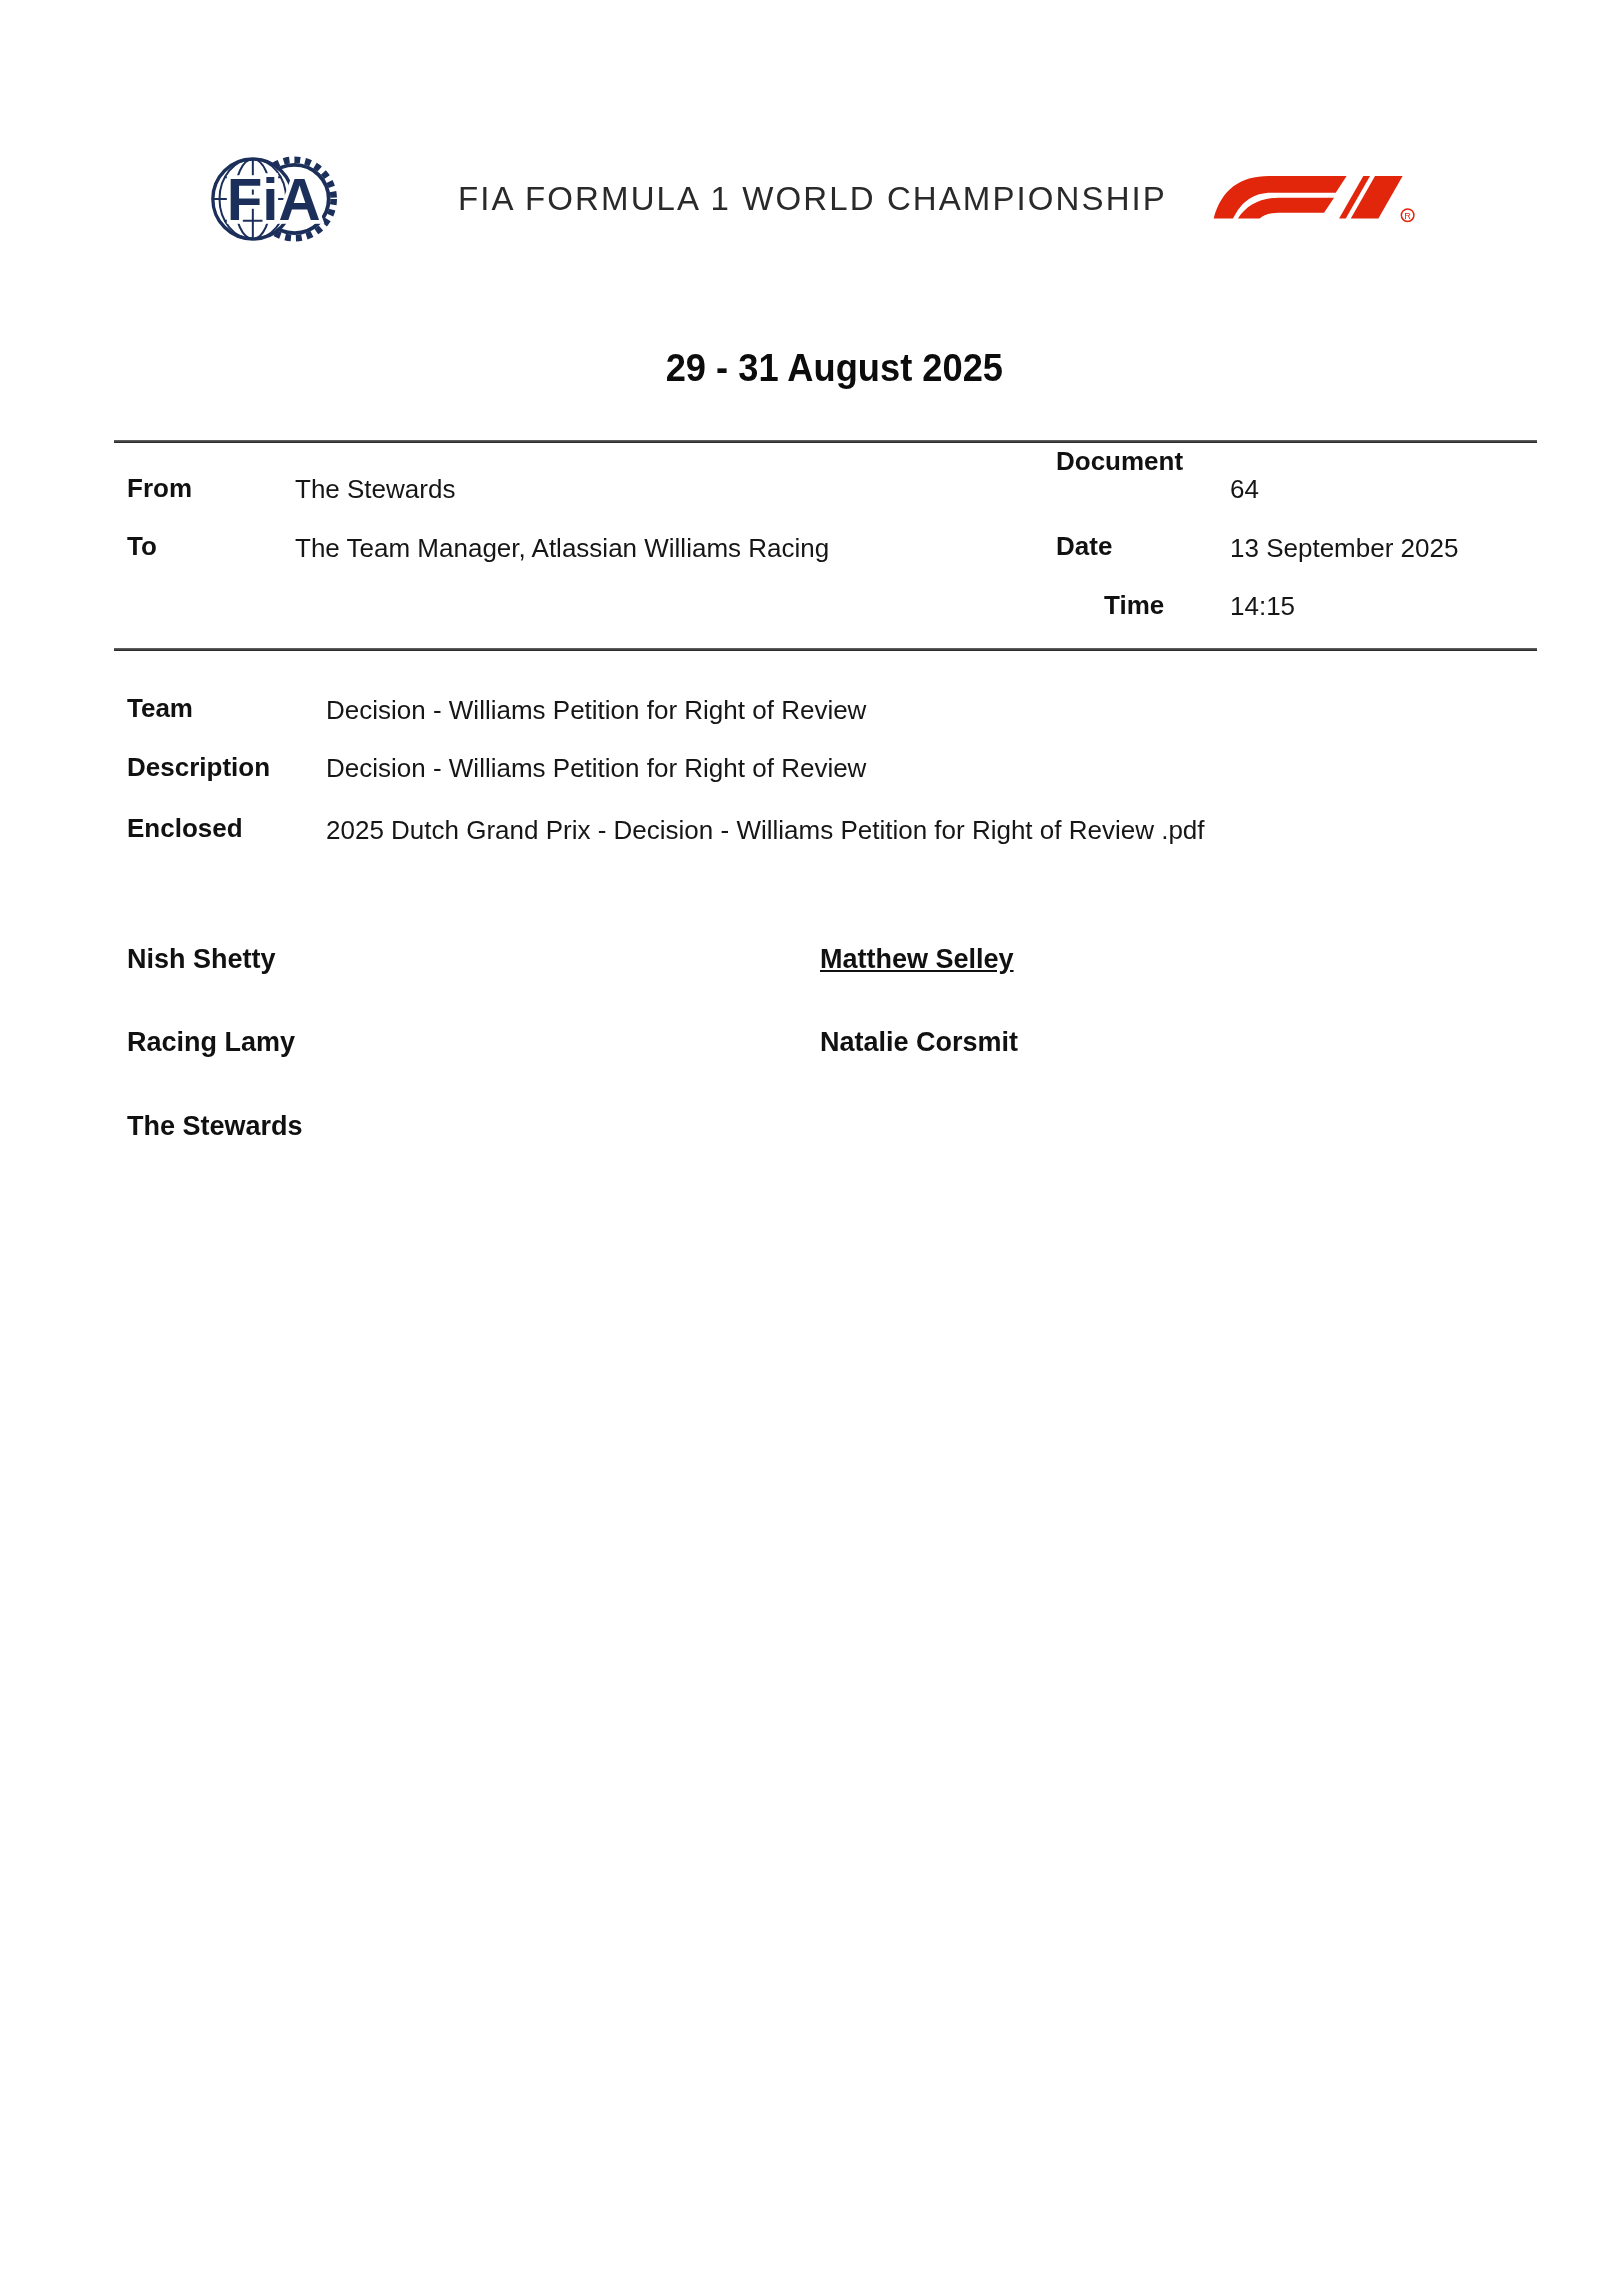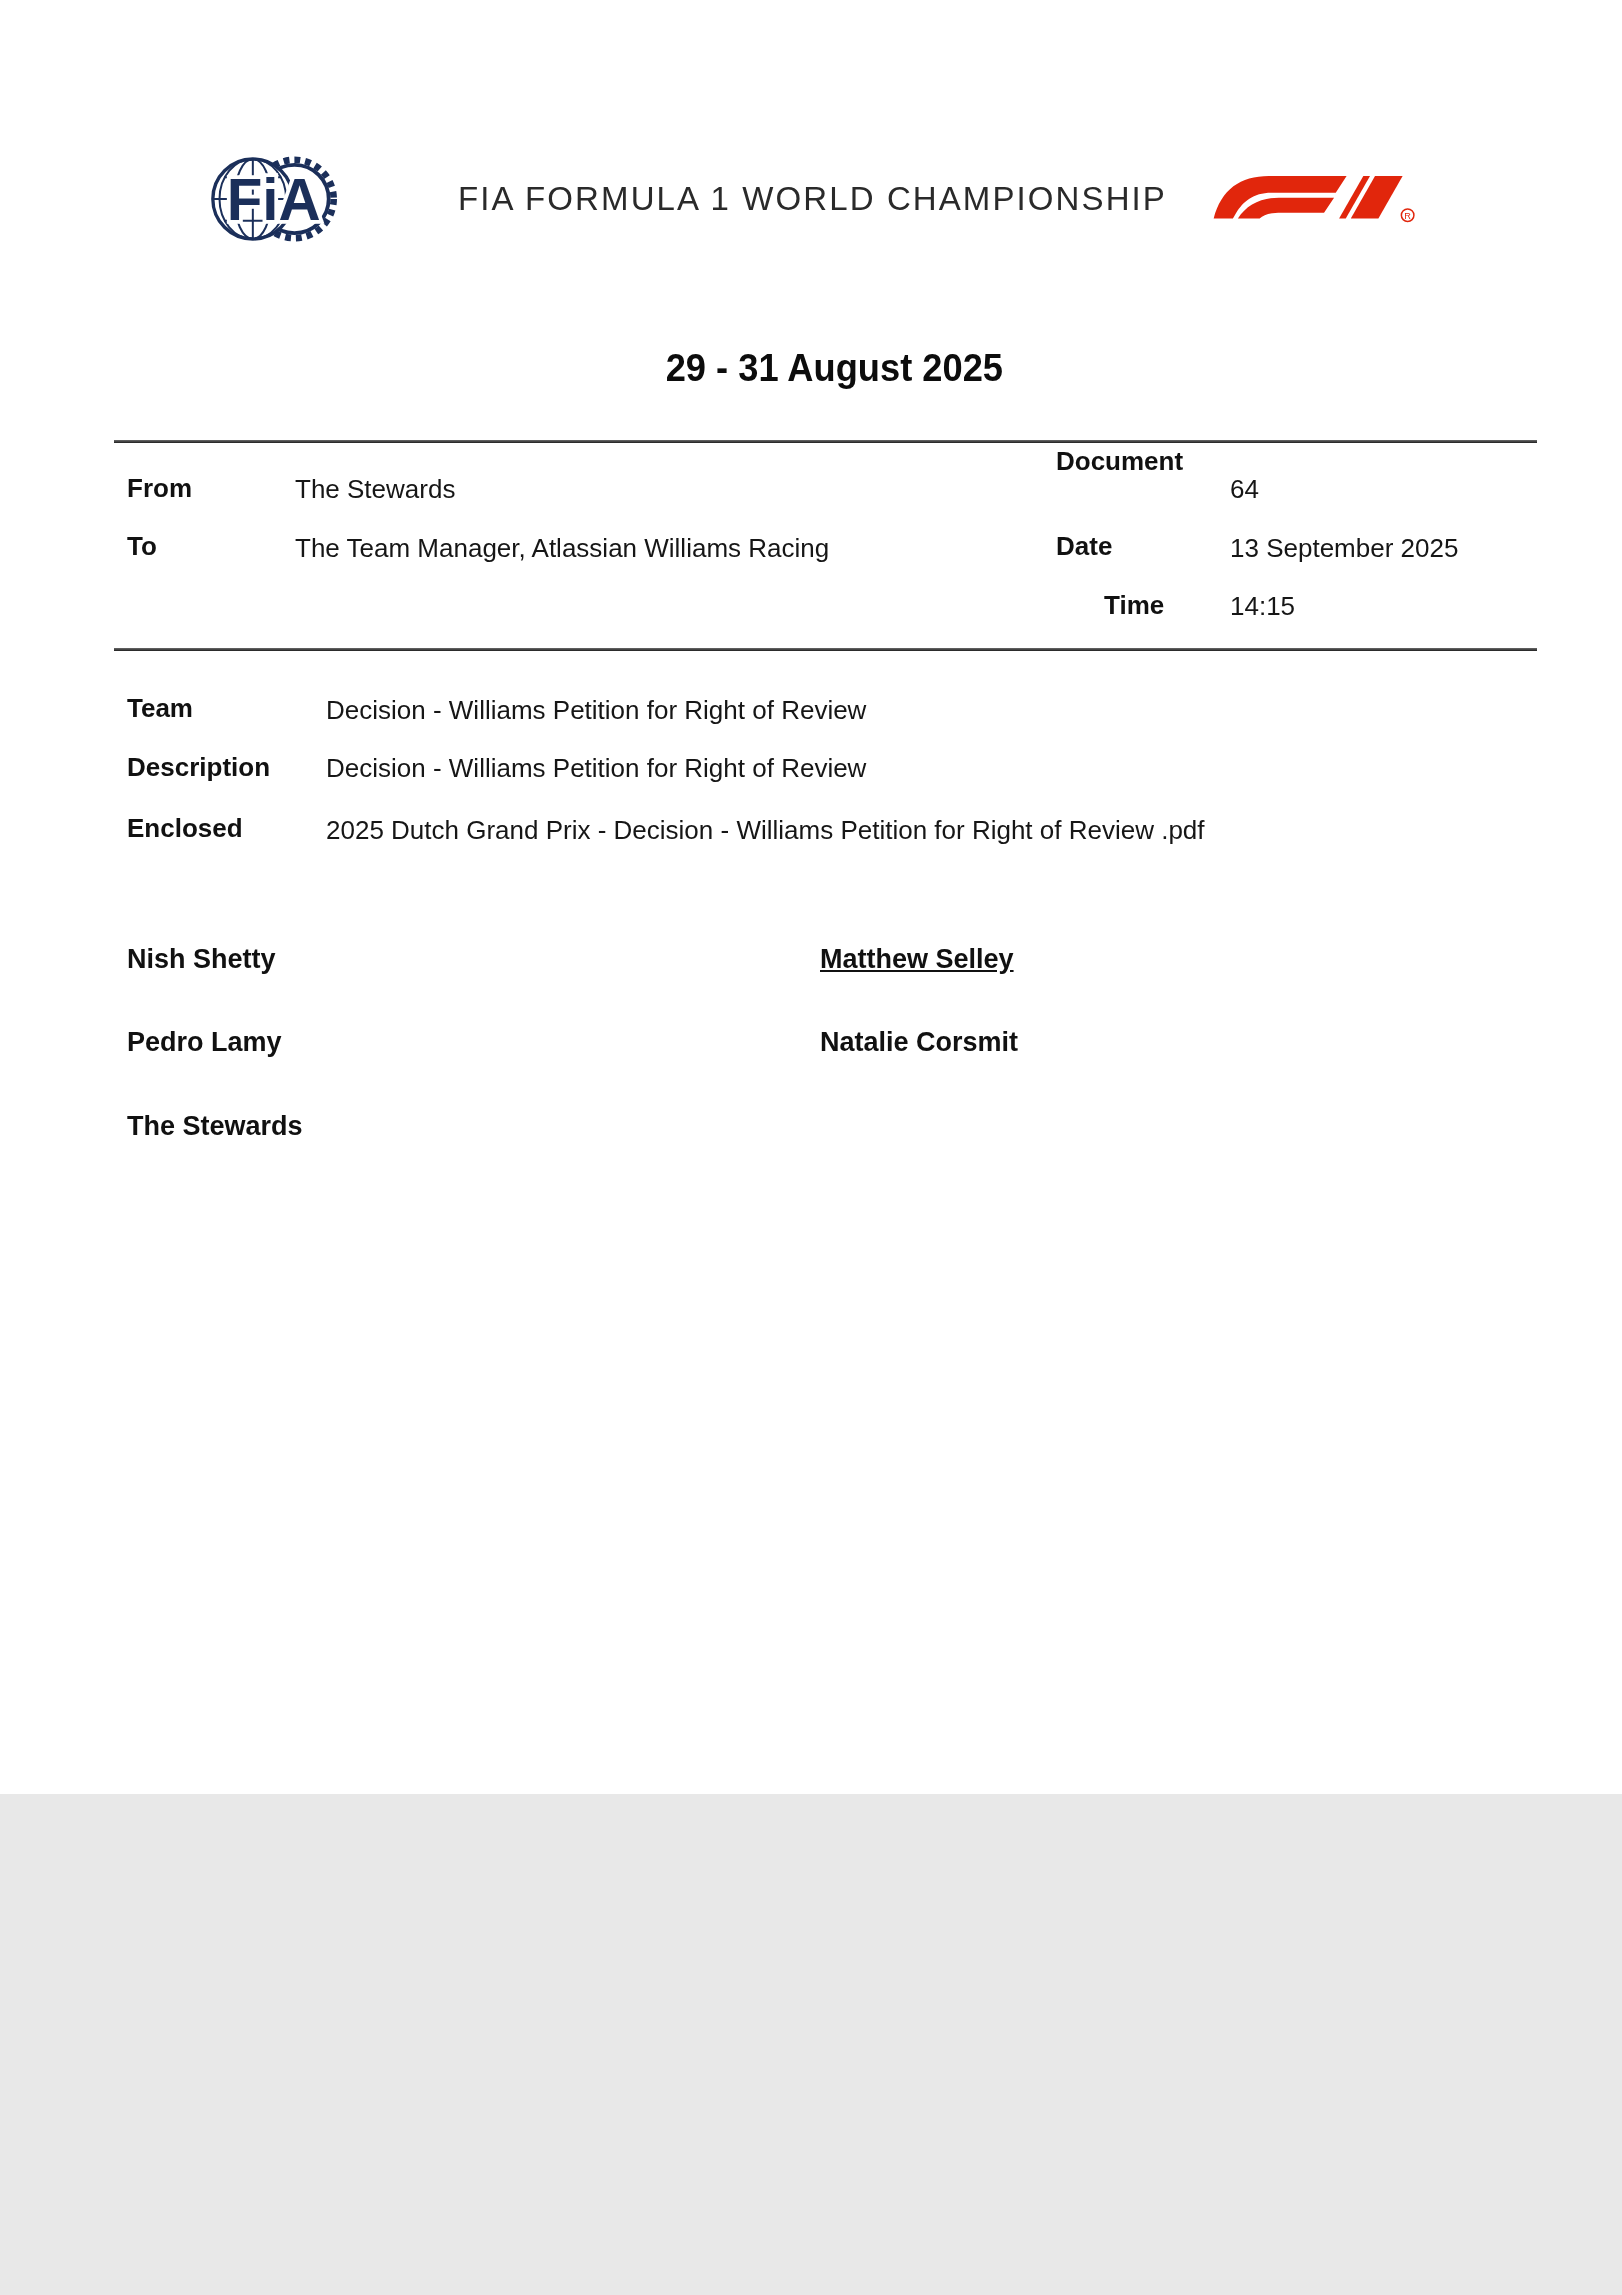--- a/index.html
+++ b/index.html
@@ -1,18 +1,18 @@
 <!DOCTYPE html>
 <html style="font-size:13.4px"><head>
 <meta charset="utf-8">
 <style>
   html,body{margin:0;padding:0;background:#e8e8e8;}
   .page{
     position:relative;
-    width:1622px;height:1794px;
+    width:1622px;height:2295px;
     background:#ffffff;
     font-family:"Liberation Sans", sans-serif;
     color:#141414;
     overflow:hidden;
     margin:0 auto;
   }
   
   .fia-logo{position:absolute;left:210px;top:154px;width:129px;height:90px;}
   .champ-title{
     position:absolute;left:458px;top:180px;
@@ -107,19 +107,19 @@
 
   <div class="lbl" style="left:127px;top:752px;">Description</div>
   <div class="val" style="left:326px;top:753px;">Decision - Williams Petition for Right of Review</div>
 
   <div class="lbl" style="left:127px;top:813px;">Enclosed</div>
   <div class="val" style="left:326px;top:815px;">2025 Dutch Grand Prix - Decision - Williams Petition for Right of Review .pdf</div>
 
   <div class="sig" style="left:127px;top:944px;text-align:right;">Nish Shetty</div>
   <div class="sig" style="left:820px;top:944px;text-decoration:underline;">Matthew Selley</div>
 
-  <div class="sig" style="left:127px;top:1027px;">Pedro Lamy</div>
+  <div class="sig" style="left:127px;top:1027px;">Racing Lamy</div>
   <div class="sig" style="left:820px;top:1027px;">Natalie Corsmit</div>
 
   <div class="sig" style="left:127px;top:1111px;">The Stewards</div>
 
 </div>
 
 
 </body></html>

